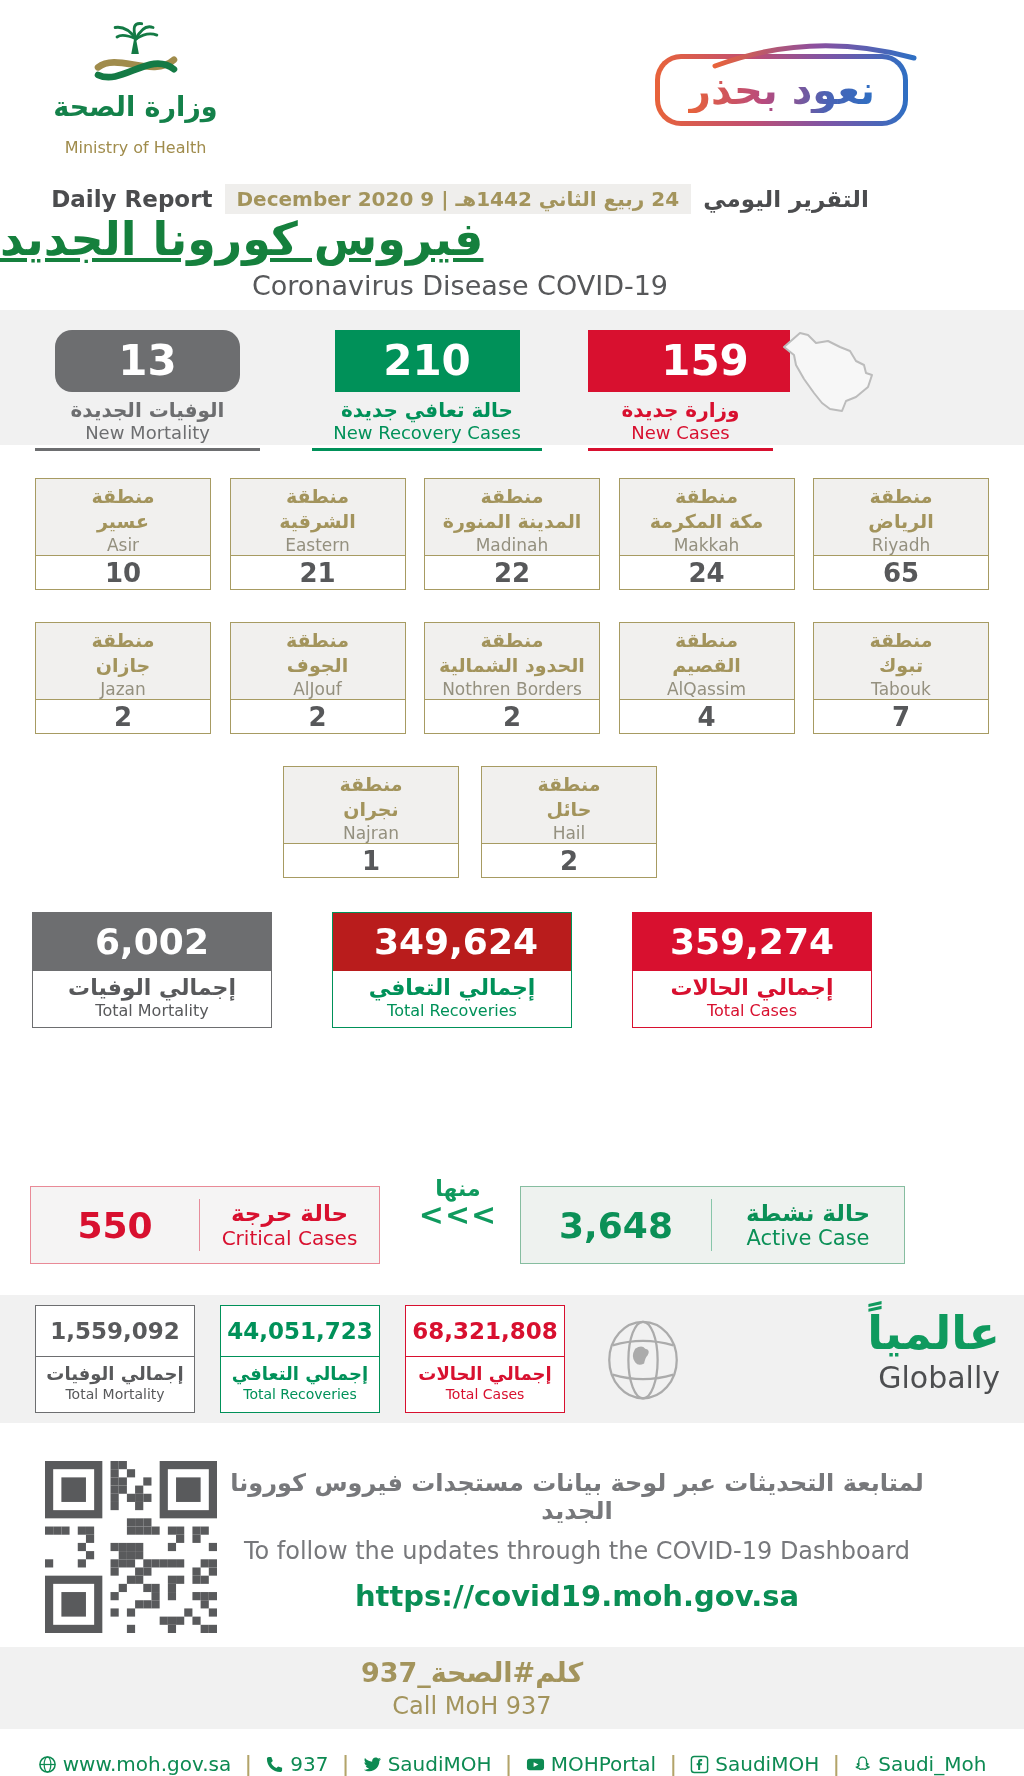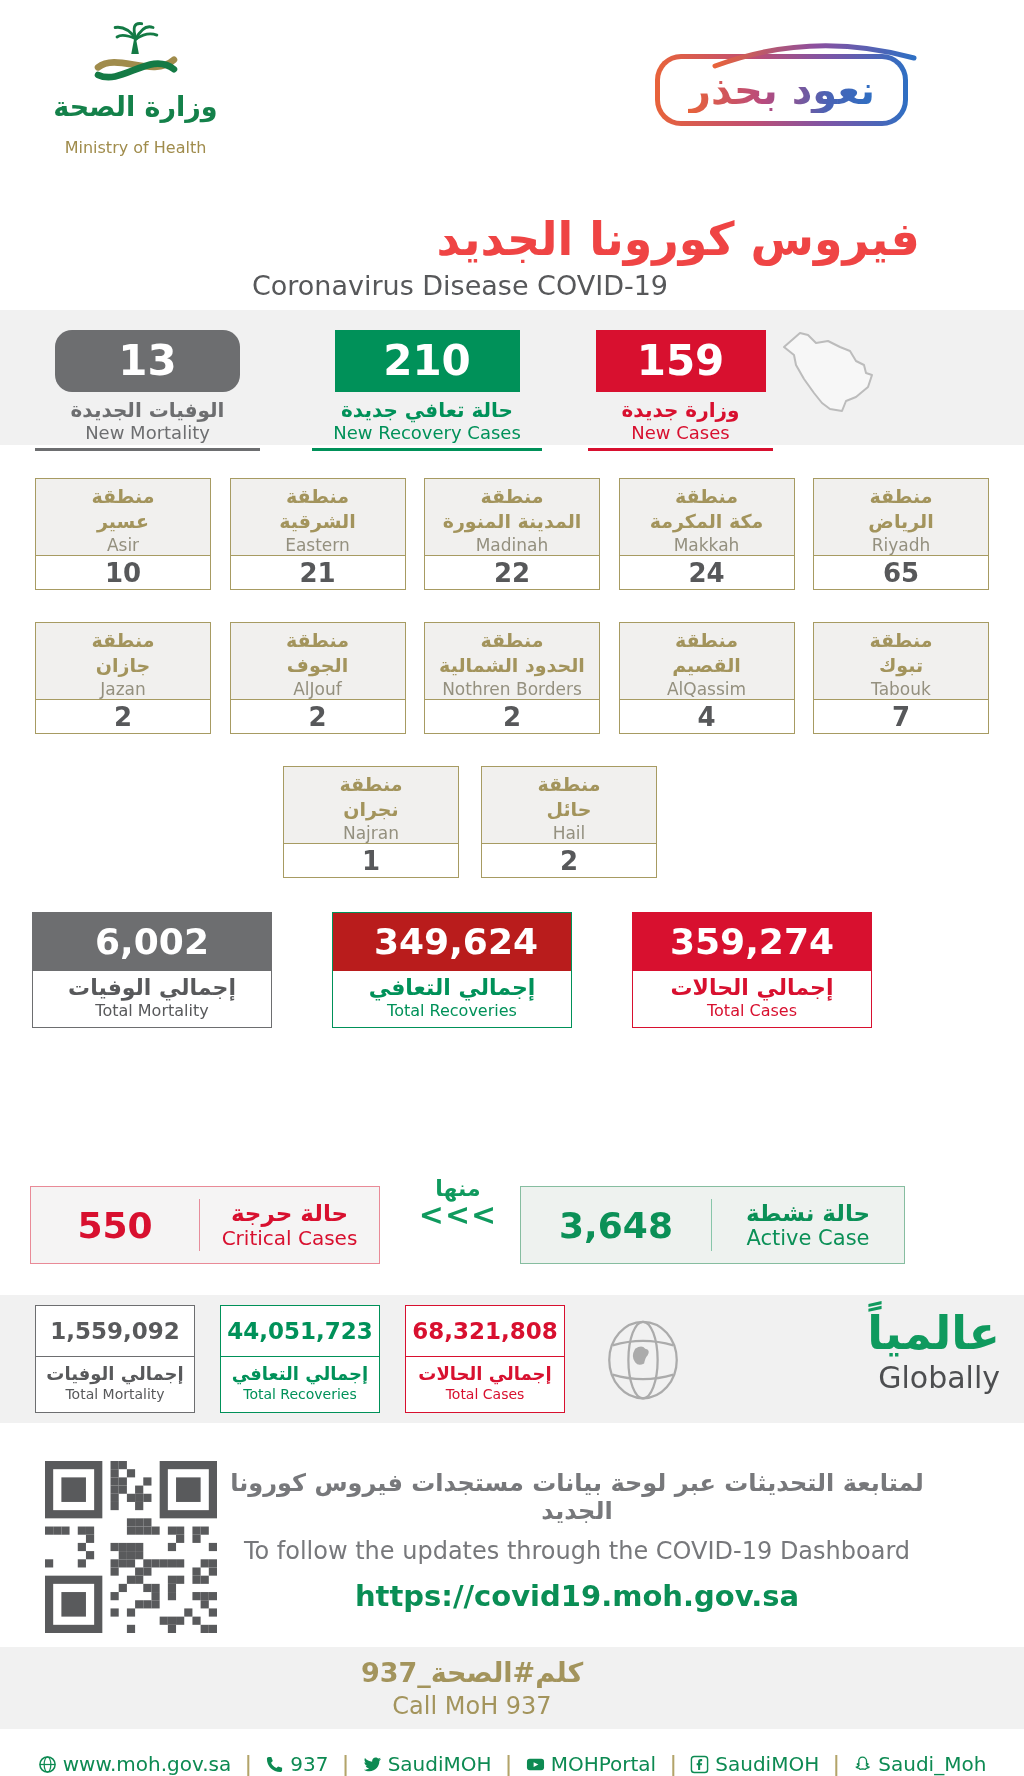--- a/index.html
+++ b/index.html
@@ -22,22 +22,22 @@
               background:linear-gradient(90deg,#e8633a,#b94a7d 40%,#4a63b5 75%,#2e6fc3);
               -webkit-background-clip:text;background-clip:text;color:transparent;}
 
   .report-line{position:absolute;top:184px;left:0;width:920px;display:flex;
                justify-content:center;align-items:center;gap:12px;}
   .report-en{font-size:23px;color:#4b4c4e;font-weight:bold;}
   .report-date{background:#efeeec;color:#a3945c;font-size:20px;font-weight:bold;
                padding:3px 12px;white-space:nowrap;}
   .report-ar{font-size:23px;color:#4b4c4e;font-weight:bold;}
 
-  .main-title{position:absolute;top:212px;left:0;width:920px;text-align:right;
-              font-size:46px;font-weight:bold;color:#ef4444;}
+  .main-title{position:absolute;top:212px;left:0;width:920px;text-align:left;
+              font-size:46px;font-weight:bold;color:#15803d;text-decoration:underline;}
   .main-sub{position:absolute;top:270px;left:0;width:920px;text-align:center;
             font-size:27px;color:#57585a;}
 
   
   .band{background:#f1f1f1;}
   .locally{height:135px;position:relative;}
   .stat-group{position:absolute;top:20px;text-align:center;}
   .sg0{left:35px;width:225px;}
   .sg1{left:312px;width:230px;}
   .sg2{left:588px;width:185px;}
@@ -160,41 +160,50 @@
           </defs>
         <path d="M8 28 Q105 -8 207 20" fill="none" stroke="url(#bg1)" stroke-width="5" stroke-linecap="round"></path>
       </svg>
       <div class="badge-border">
           <div class="badge-inner">
         <span class="badge-text" dir="rtl">نعود بحذر</span>
       </div>
         </div>
     </div>
 
+    <div class="report-line">
+      <span class="report-en">Daily Report</span>
+      <span class="report-date" dir="rtl">
+        <span>24 ربيع الثاني 1442هـ</span>
+        <span>|</span>
+        <span>9 December 2020</span>
+      </span>
+      <span class="report-ar" dir="rtl">التقرير اليومي</span>
+    </div>
 
     <div class="main-title" dir="rtl">فيروس كورونا الجديد</div>
     <div class="main-sub">Coronavirus Disease COVID-19</div>
   </div>
 
   <div class="band locally">
     <div id="locally-stats">
         <div class="stat-group sg0">
           <div class="stat-box" style="background: rgb(109, 110, 112); width: 185px; border-radius: 17px;">13</div>
           <div class="stat-ar" dir="rtl" style="color: rgb(109, 110, 112);">الوفيات الجديدة</div>
           <div class="stat-en" style="color: rgb(109, 110, 112);">New Mortality</div>
           <div class="stat-line" style="background: rgb(109, 110, 112);"></div>
         </div>
         <div class="stat-group sg1">
           <div class="stat-box" style="background: rgb(0, 145, 89); width: 185px;">210</div>
           <div class="stat-ar" dir="rtl" style="color: rgb(0, 145, 89);">حالة تعافي جديدة</div>
           <div class="stat-en" style="color: rgb(0, 145, 89);">New Recovery Cases</div>
           <div class="stat-line" style="background: rgb(0, 145, 89);"></div>
         </div>
         <div class="stat-group sg2">
-          <div class="stat-box" style="background: rgb(216, 16, 47); width: 170px;">159</div>
+          <div class="stat-box" style="background: rgb(216, 16, 47); width: 170px; padding-left: 32px;">159</div>
           <div class="stat-ar" dir="rtl" style="color: rgb(216, 16, 47);">وزارة جديدة</div>
           <div class="stat-en" style="color: rgb(216, 16, 47);">New Cases</div>
           <div class="stat-line" style="background: rgb(216, 16, 47);"></div>
         </div>
       </div>
 
     <svg class="map-svg" viewBox="0 0 120 100">
       <path d="M30 6 L14 20 L24 28 L26 38 L34 52 L44 66 L52 76 L60 82 L72 84 L76 74 L86 70 L98 60 L102 48 L96 46 L94 38 L86 34 L80 24 L70 20 L58 14 L46 16 L38 8 Z" fill="#f7f7f7" stroke="#bcbcbc" stroke-width="2" stroke-linejoin="round"></path>
     </svg>
 

